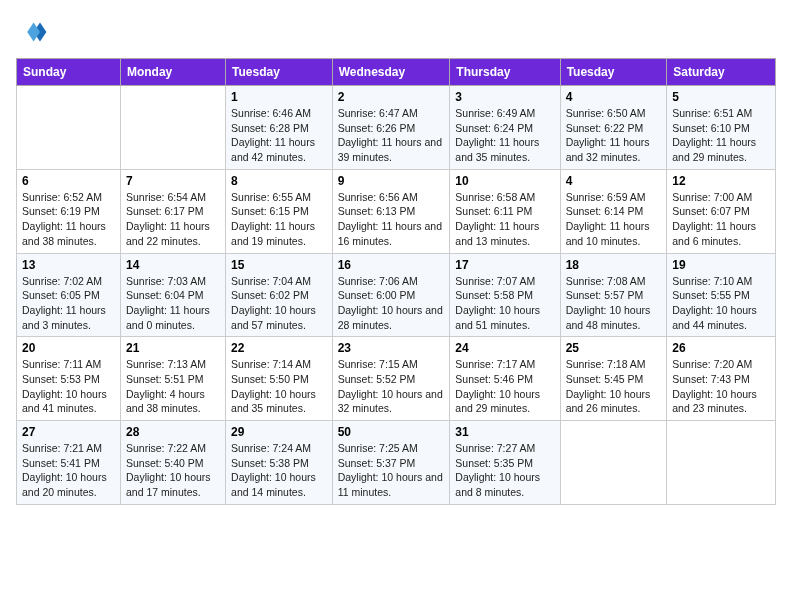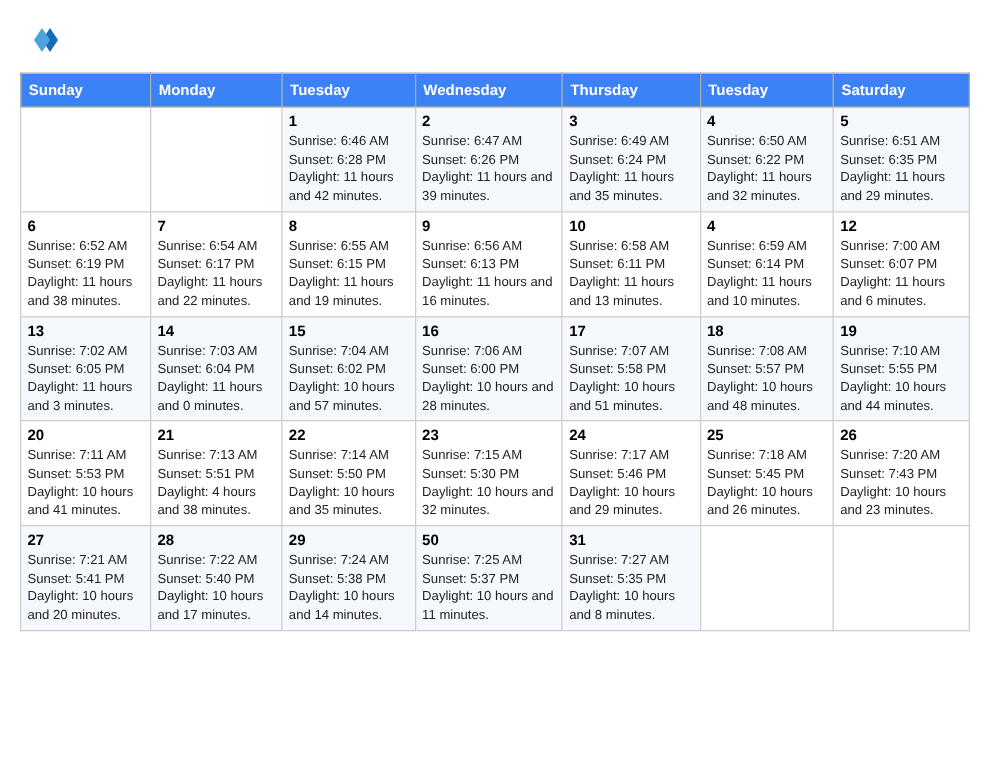--- a/index.html
+++ b/index.html
@@ -45,21 +45,21 @@
     .location {
       font-size: 15px;
       color: #555;
     }
     table {
       width: 100%;
       border-collapse: collapse;
       font-size: 11px;
     }
     thead tr th {
-      background-color: #3b82f6;
+      background-color: #6d28d9;
       color: #fff;
       padding: 6px 6px;
       text-align: left;
       font-size: 12px;
       font-weight: bold;
       border: 1px solid #aaa;
     }
     tbody tr td {
       border: 1px solid #ccc;
       vertical-align: top;
@@ -150,21 +150,21 @@
         <div class="day-info">
           <span>Sunrise: 6:50 AM</span><br>
           <span>Sunset: 6:22 PM</span><br>
           <span>Daylight: 11 hours and 32 minutes.</span>
         </div>
       </td>
         <td>
         <span class="day-num">5</span>
         <div class="day-info">
           <span>Sunrise: 6:51 AM</span><br>
-          <span>Sunset: 6:35 PM</span><br>
+          <span>Sunset: 6:10 PM</span><br>
           <span>Daylight: 11 hours and 29 minutes.</span>
         </div>
       </td>
       </tr>
       <tr>
         <td>
         <span class="day-num">6</span>
         <div class="day-info">
           <span>Sunrise: 6:52 AM</span><br>
           <span>Sunset: 6:19 PM</span><br>
@@ -300,21 +300,21 @@
         <div class="day-info">
           <span>Sunrise: 7:14 AM</span><br>
           <span>Sunset: 5:50 PM</span><br>
           <span>Daylight: 10 hours and 35 minutes.</span>
         </div>
       </td>
         <td>
         <span class="day-num">23</span>
         <div class="day-info">
           <span>Sunrise: 7:15 AM</span><br>
-          <span>Sunset: 5:30 PM</span><br>
+          <span>Sunset: 5:52 PM</span><br>
           <span>Daylight: 10 hours and 32 minutes.</span>
         </div>
       </td>
         <td>
         <span class="day-num">24</span>
         <div class="day-info">
           <span>Sunrise: 7:17 AM</span><br>
           <span>Sunset: 5:46 PM</span><br>
           <span>Daylight: 10 hours and 29 minutes.</span>
         </div>

